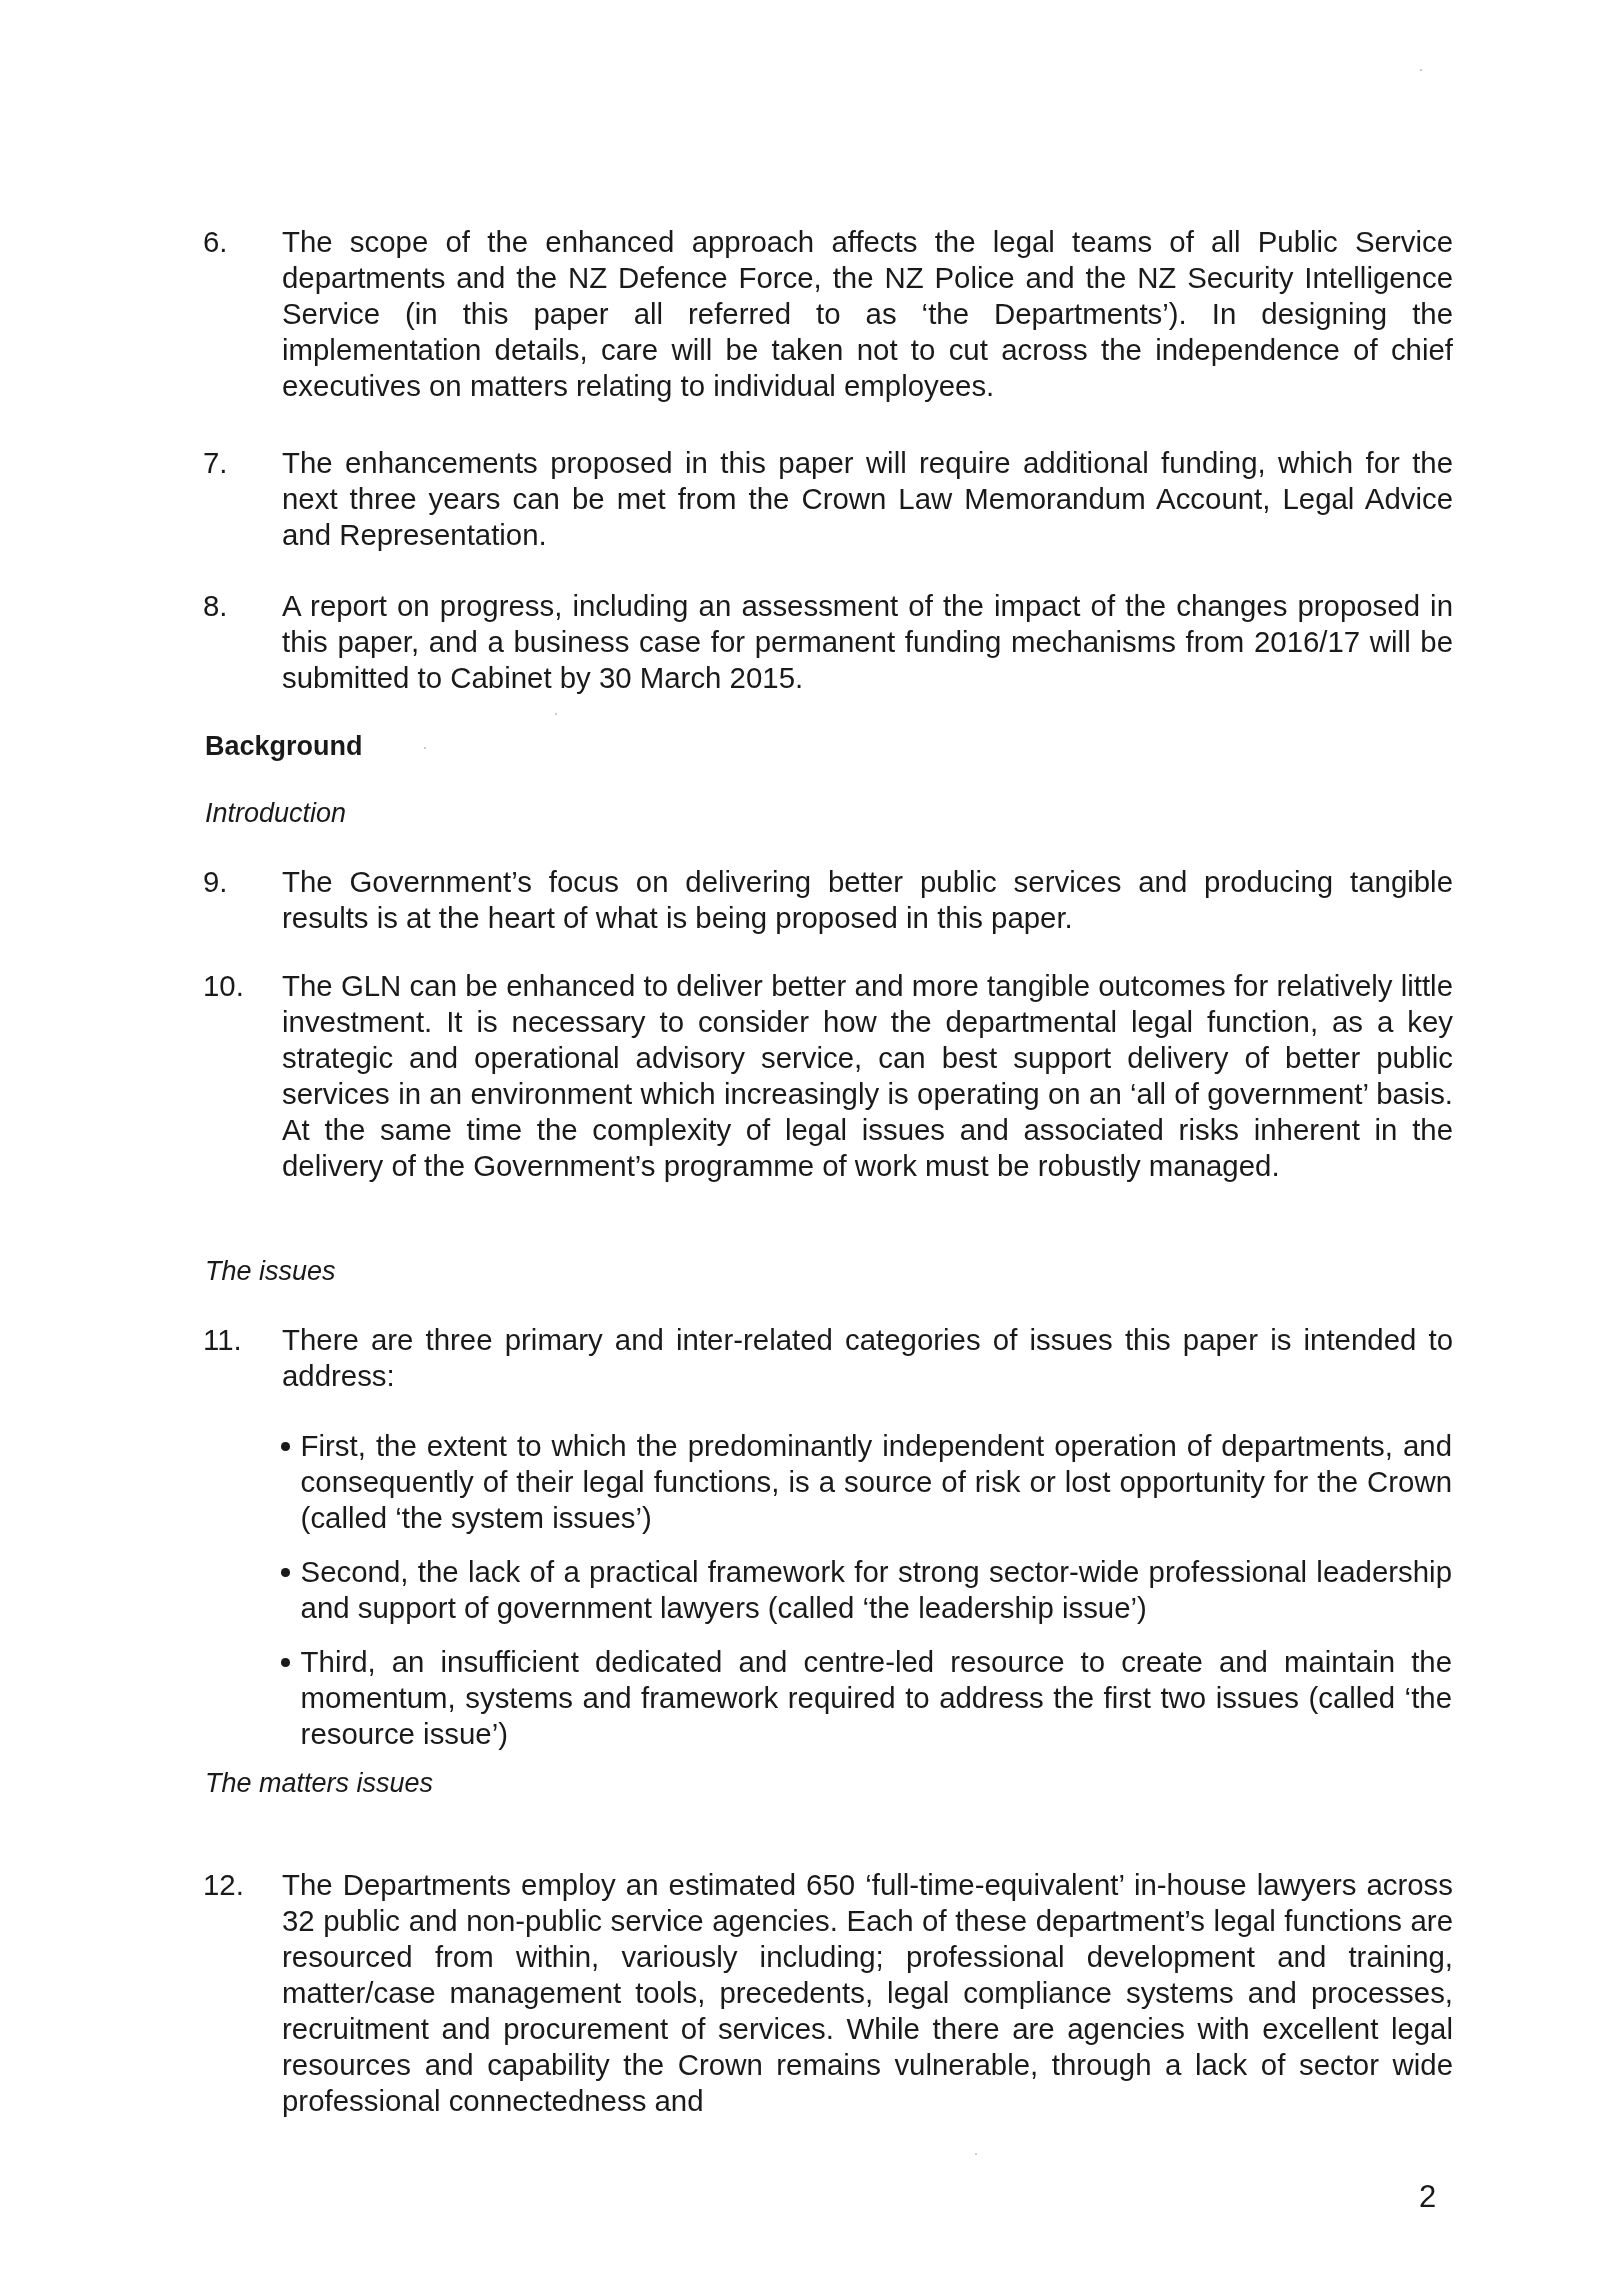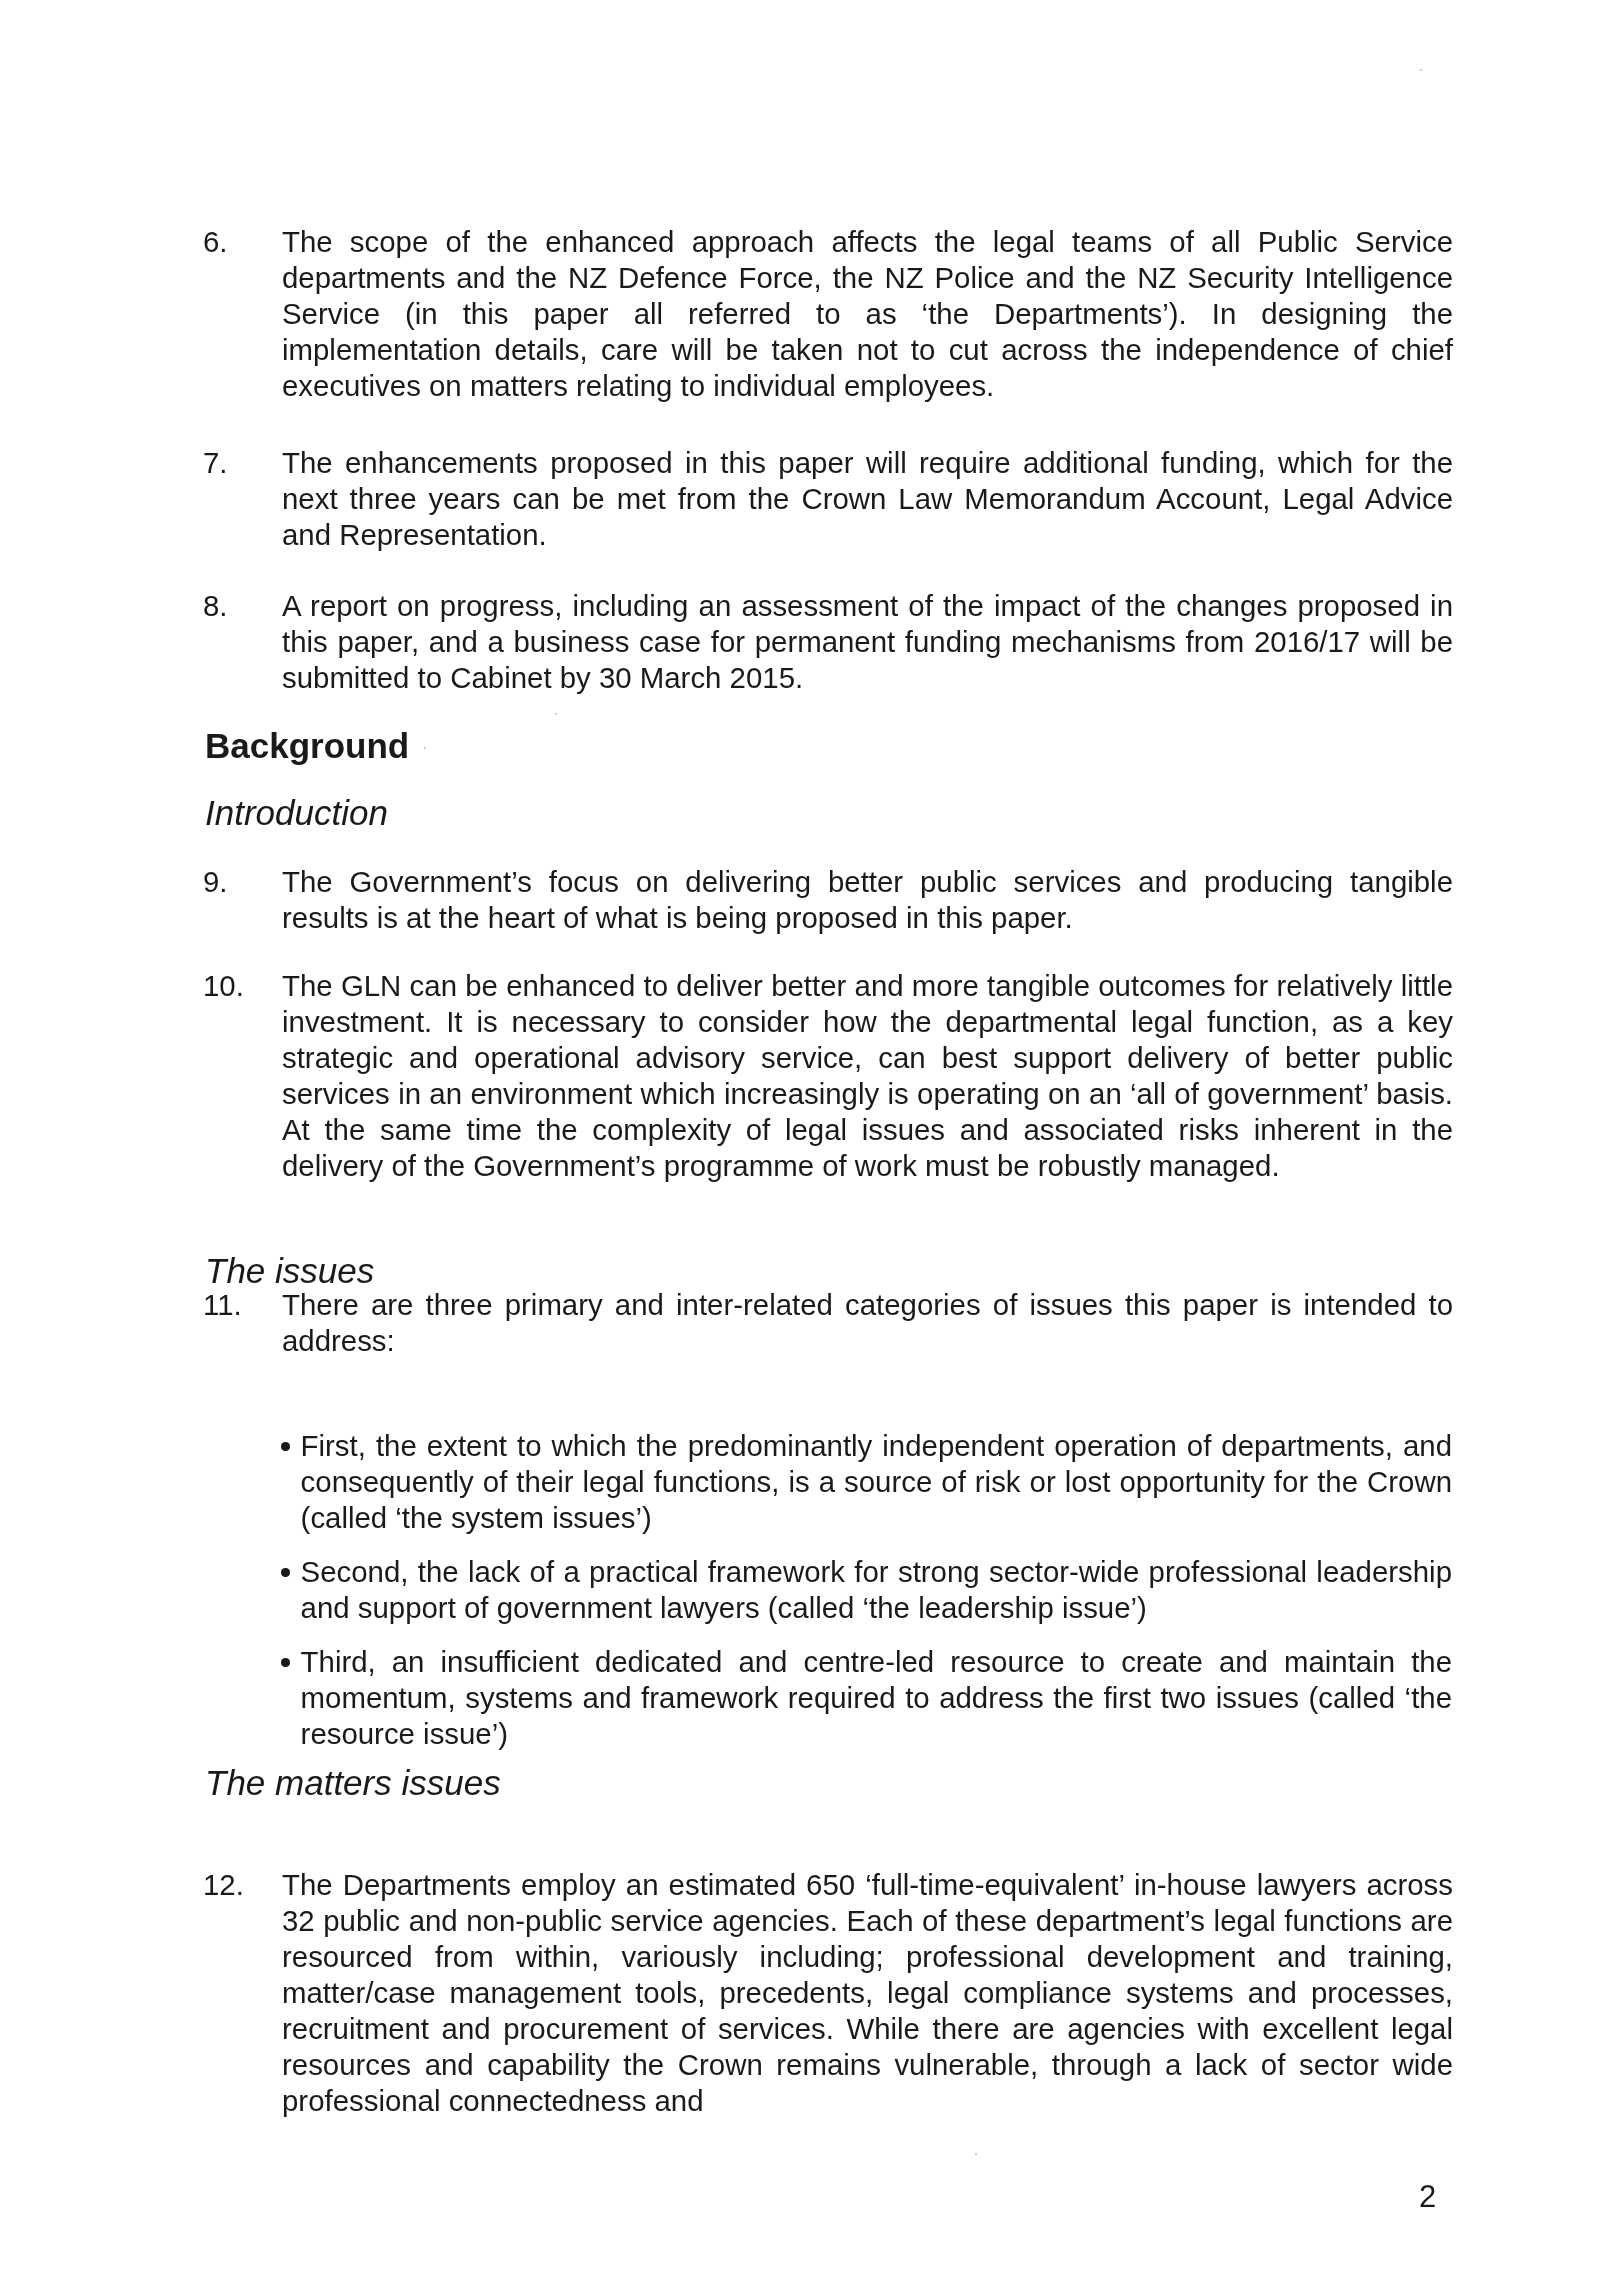--- a/index.html
+++ b/index.html
@@ -7,21 +7,21 @@
     width: 1623px; height: 2295px; position: relative; overflow: hidden;
     font-family: "Liberation Sans", sans-serif; color: #1a1a1a;
   }
   .page { position: absolute; left: 0; top: 0; width: 1623px; height: 2295px; }
   .para {
     position: absolute; left: 203px; width: 1250px;
     font-size: 29.4px; line-height: 36px;
   }
   .para .num { position: absolute; left: 0; top: 0; }
   .para .body { margin-left: 79px; text-align: justify; text-align-last: left; }
-  .heading { position: absolute; left: 205px; font-size: 35px; line-height: 36px; }
+  .heading { position: absolute; left: 205px; font-size: 27px; line-height: 36px; }
   .heading.bold { font-weight: bold; }
   .heading.italic { font-style: italic; }
   .bullet {
     position: absolute; left: 281px; width: 1171px;
     font-size: 29.4px; line-height: 36px;
   }
   .bullet .dot {
     position: absolute; left: 0; top: 14.4px; width: 8.5px; height: 8.5px;
     border-radius: 50%; background: #1a1a1a;
   }
@@ -57,21 +57,21 @@
     <div class="body">The Government’s focus on delivering better public services and producing tangible results is at the heart of what is being proposed in this paper.</div>
   </div>
 
   <div class="para" style="top:968px;">
     <span class="num">10.</span>
     <div class="body">The GLN can be enhanced to deliver better and more tangible outcomes for relatively little investment. It is necessary to consider how the departmental legal function, as a key strategic and operational advisory service, can best support delivery of better public services in an environment which increasingly is operating on an ‘all of government’ basis. At the same time the complexity of legal issues and associated risks inherent in the delivery of the Government’s programme of work must be robustly managed.</div>
   </div>
 
   <div class="heading italic" style="top:1253px;">The issues</div>
 
-  <div class="para" style="top:1287px;">
+  <div class="para" style="top:1322px;">
     <span class="num">11.</span>
     <div class="body">There are three primary and inter-related categories of issues this paper is intended to address:</div>
   </div>
 
   <div class="bullet" style="top:1554px;">
     <span class="dot"></span>
     <div class="body">Second, the lack of a practical framework for strong sector-wide professional leadership and support of government lawyers (called ‘the leadership issue’)</div>
   </div>
 
   <div class="bullet" style="top:1428px;">

